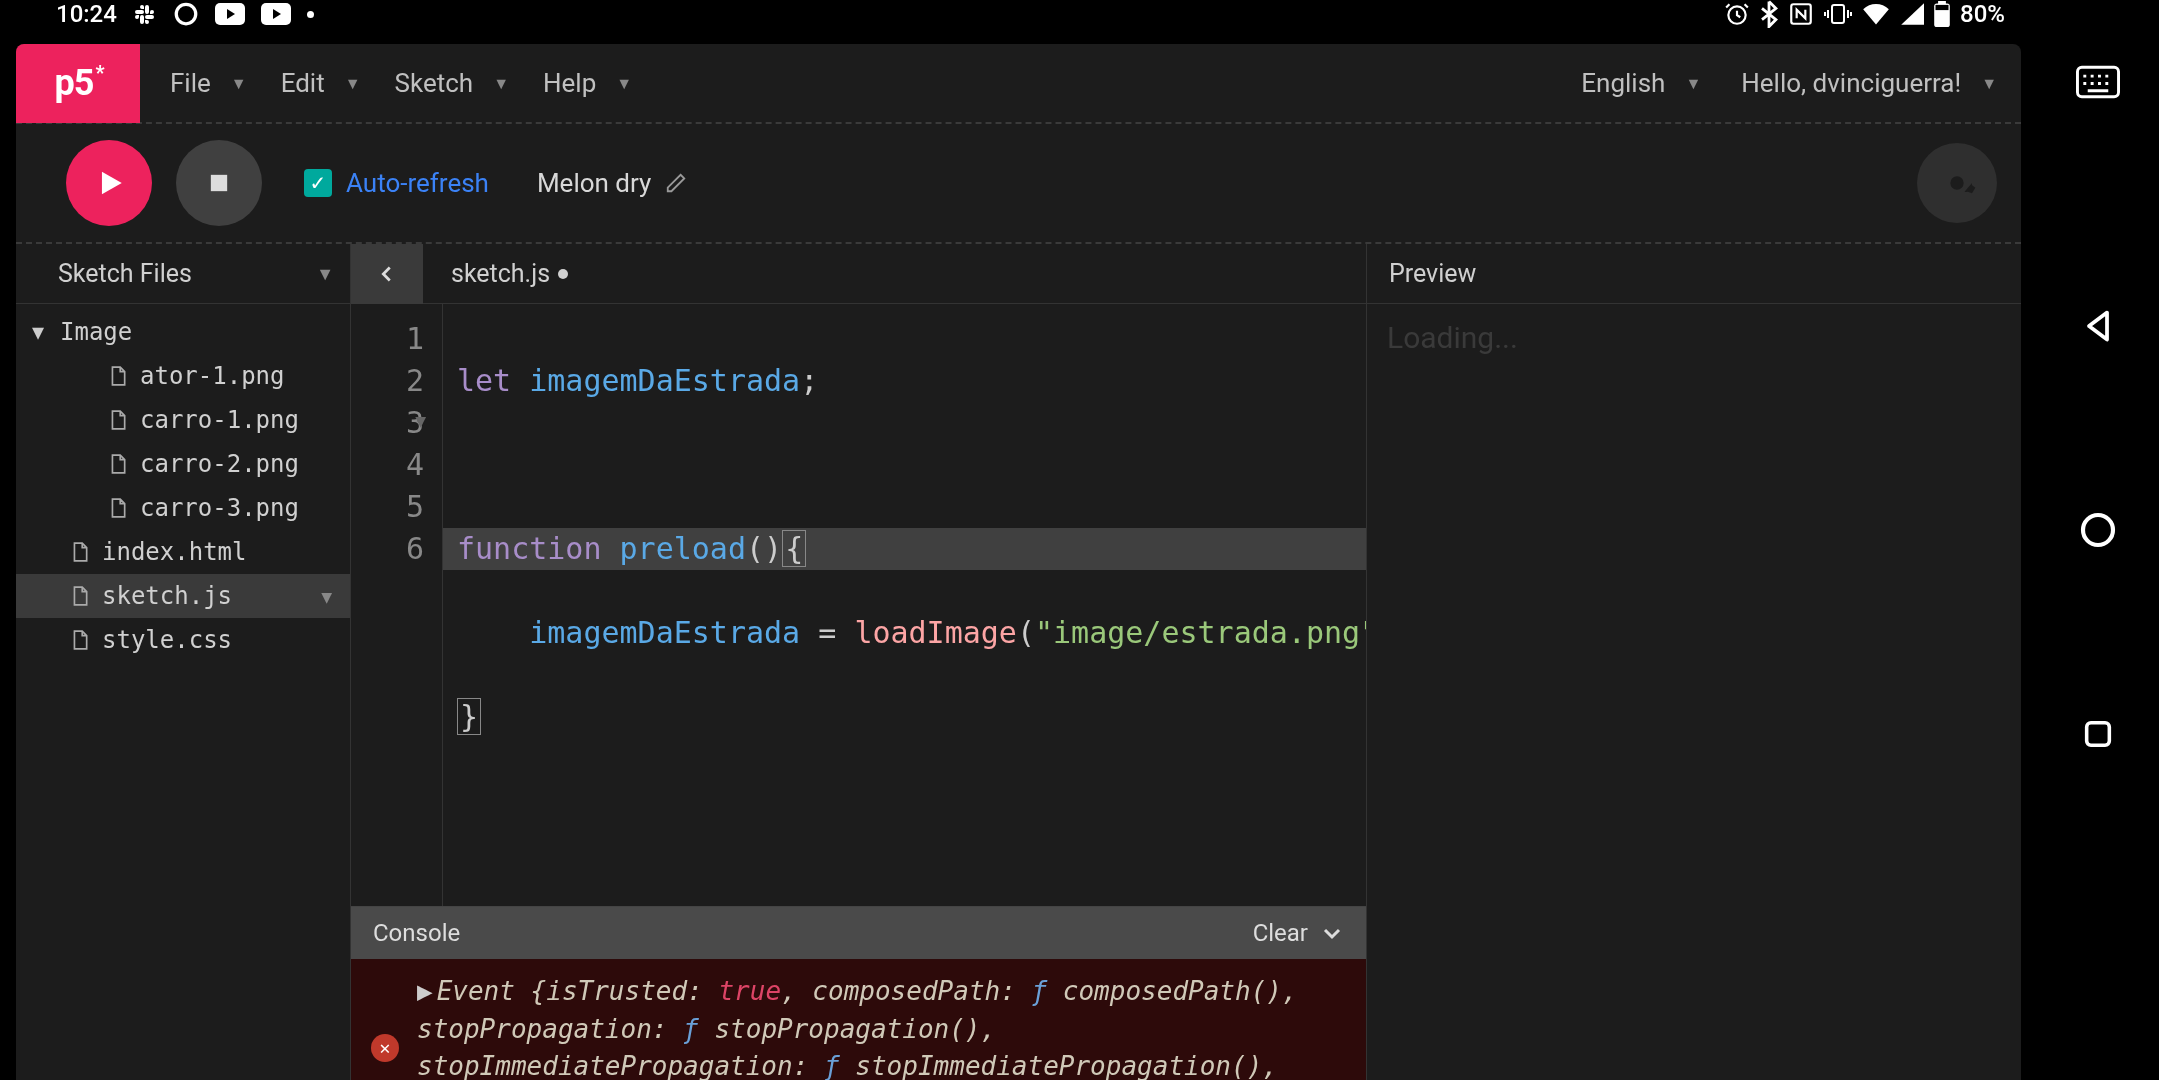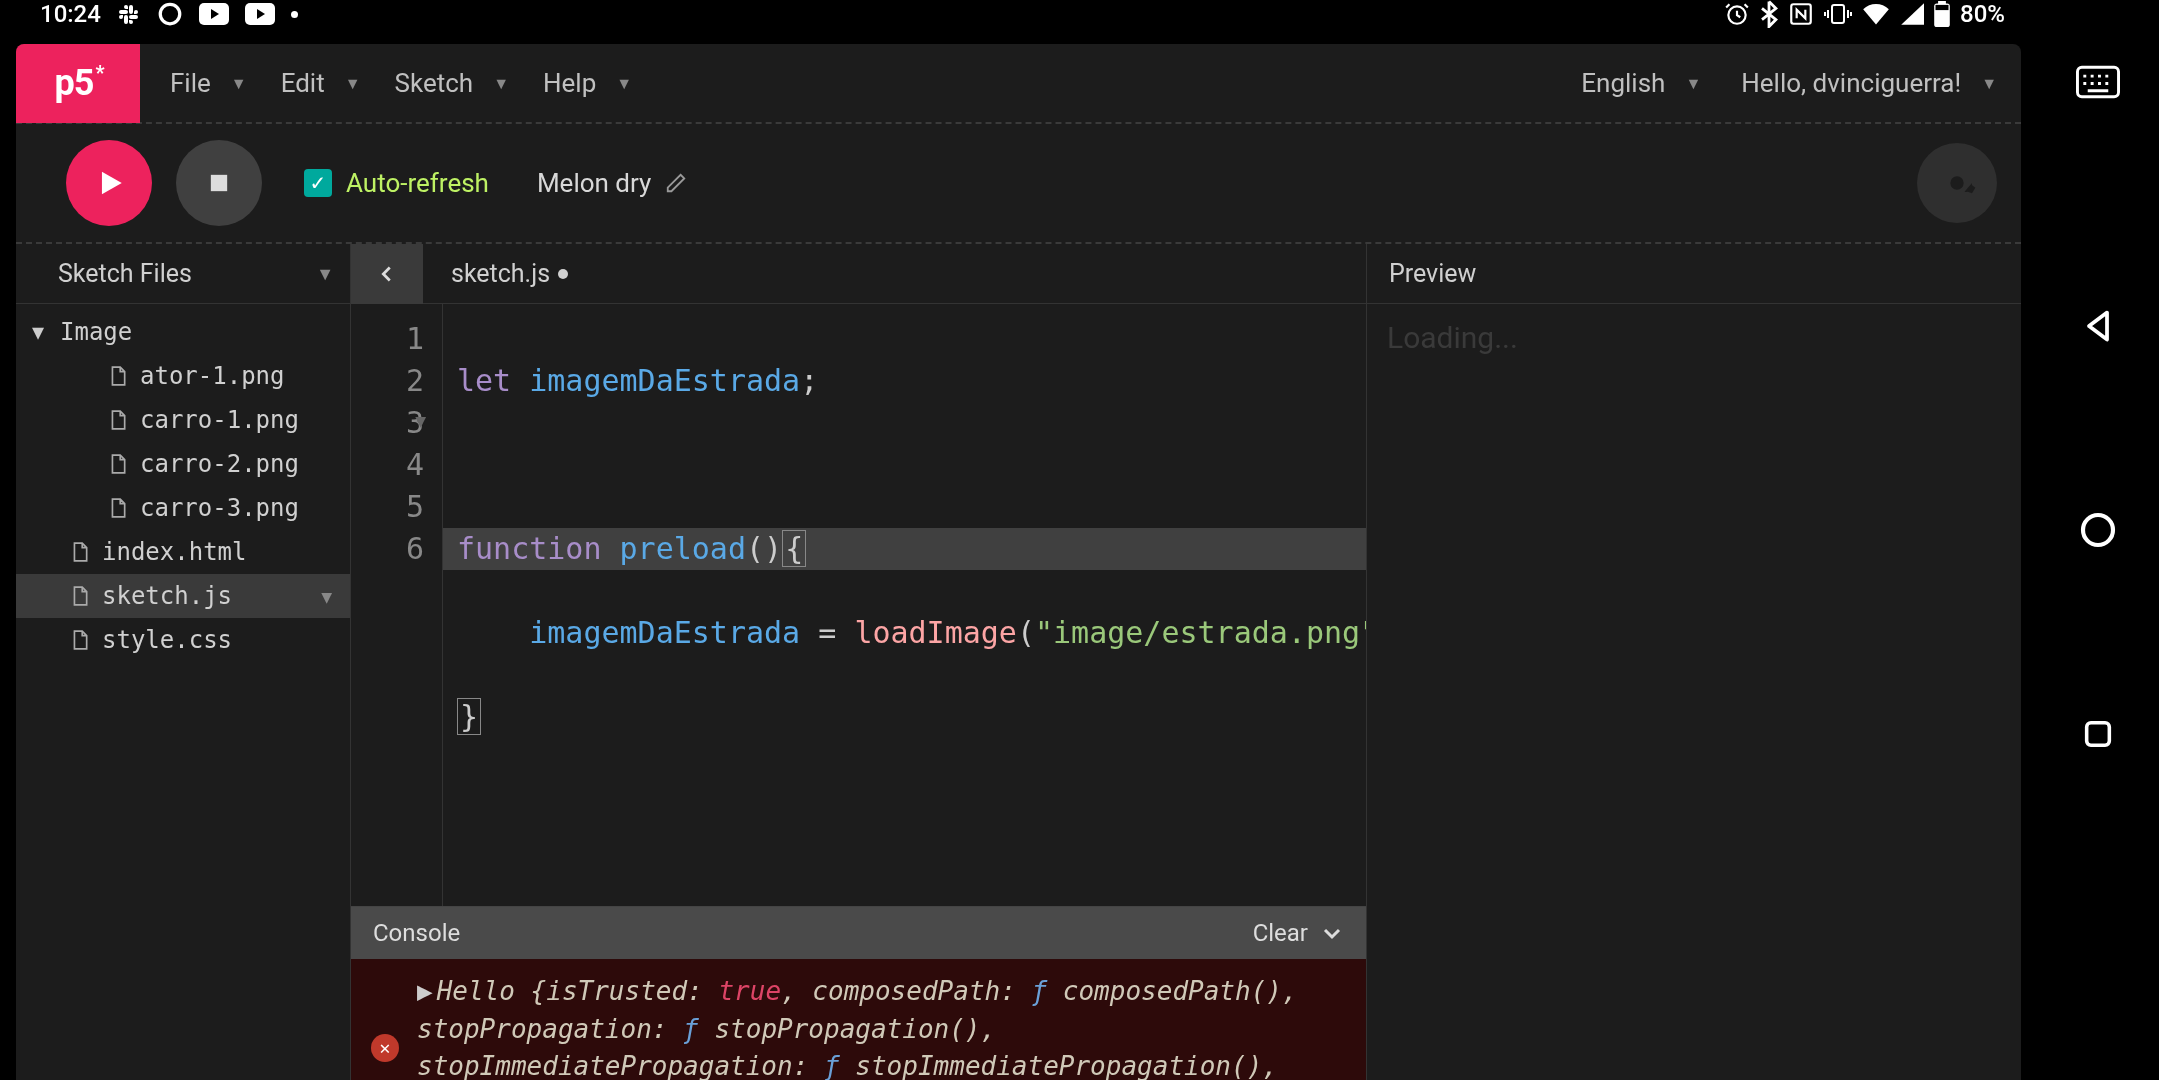--- a/index.html
+++ b/index.html
@@ -36,21 +36,21 @@
   align-items: center;
   justify-content: center;
 }
 
 .status-bar {
   height: 48px;
   background: #000;
   display: flex;
   align-items: center;
   justify-content: space-between;
-  padding: 0 32px 0 40px;
+  padding: 0 32px 0 56px;
   color: #fff;
   font-size: 24px;
   font-weight: 500;
 }
 .status-left { display: flex; align-items: center; gap: 16px; }
 .status-right { display: flex; align-items: center; gap: 10px; }
 .status-icon { display: inline-flex; align-items: center; justify-content: center; }
 
 
 .editor-wrap {
@@ -127,21 +127,21 @@
   width: 28px;
   height: 28px;
   background: #00a99d;
   border-radius: 4px;
   display: flex;
   align-items: center;
   justify-content: center;
   color: #fff;
   font-size: 20px;
 }
-.checkbox-label { font-size: 26px; color: #bef264; }
+.checkbox-label { font-size: 26px; color: #3b82f6; }
 .sketch-name { font-size: 26px; color: #d8d8d8; display: flex; align-items: center; gap: 14px; margin-left: 24px; }
 .sketch-name .pencil { color: #888; }
 .gear-btn {
   margin-left: auto;
   width: 80px;
   height: 80px;
   border-radius: 50%;
   background: #2f2f2f;
   display: flex;
   align-items: center;
@@ -594,21 +594,21 @@
                 <span style="cursor:pointer">
                   <svg width="24" height="24" viewBox="0 0 24 24" fill="none" stroke="#ddd" stroke-width="3">
                       <path d="M5 9l7 7 7-7"></path>
                     </svg>
                 </span>
               </div>
             </div>
             <div class="console-body">
               <div class="err-icon">✕</div>
               <div class="msg">
-                <span class="tri">▶</span><span>Hello {isTrusted: </span><span class="kw-true">true</span><span>, composedPath: </span><span class="kw-f">ƒ</span><span> composedPath(), stopPropagation: </span><span class="kw-f">ƒ</span><span> stopPropagation(), stopImmediatePropagation: </span><span class="kw-f">ƒ</span><span> stopImmediatePropagation(), preventDefault: </span>
+                <span class="tri">▶</span><span>Event {isTrusted: </span><span class="kw-true">true</span><span>, composedPath: </span><span class="kw-f">ƒ</span><span> composedPath(), stopPropagation: </span><span class="kw-f">ƒ</span><span> stopPropagation(), stopImmediatePropagation: </span><span class="kw-f">ƒ</span><span> stopImmediatePropagation(), preventDefault: </span>
               </div>
             </div>
 
           </div>
         </div>
 
         <div class="preview">
           <div class="preview-header">
             <span>Preview</span>
           </div>

